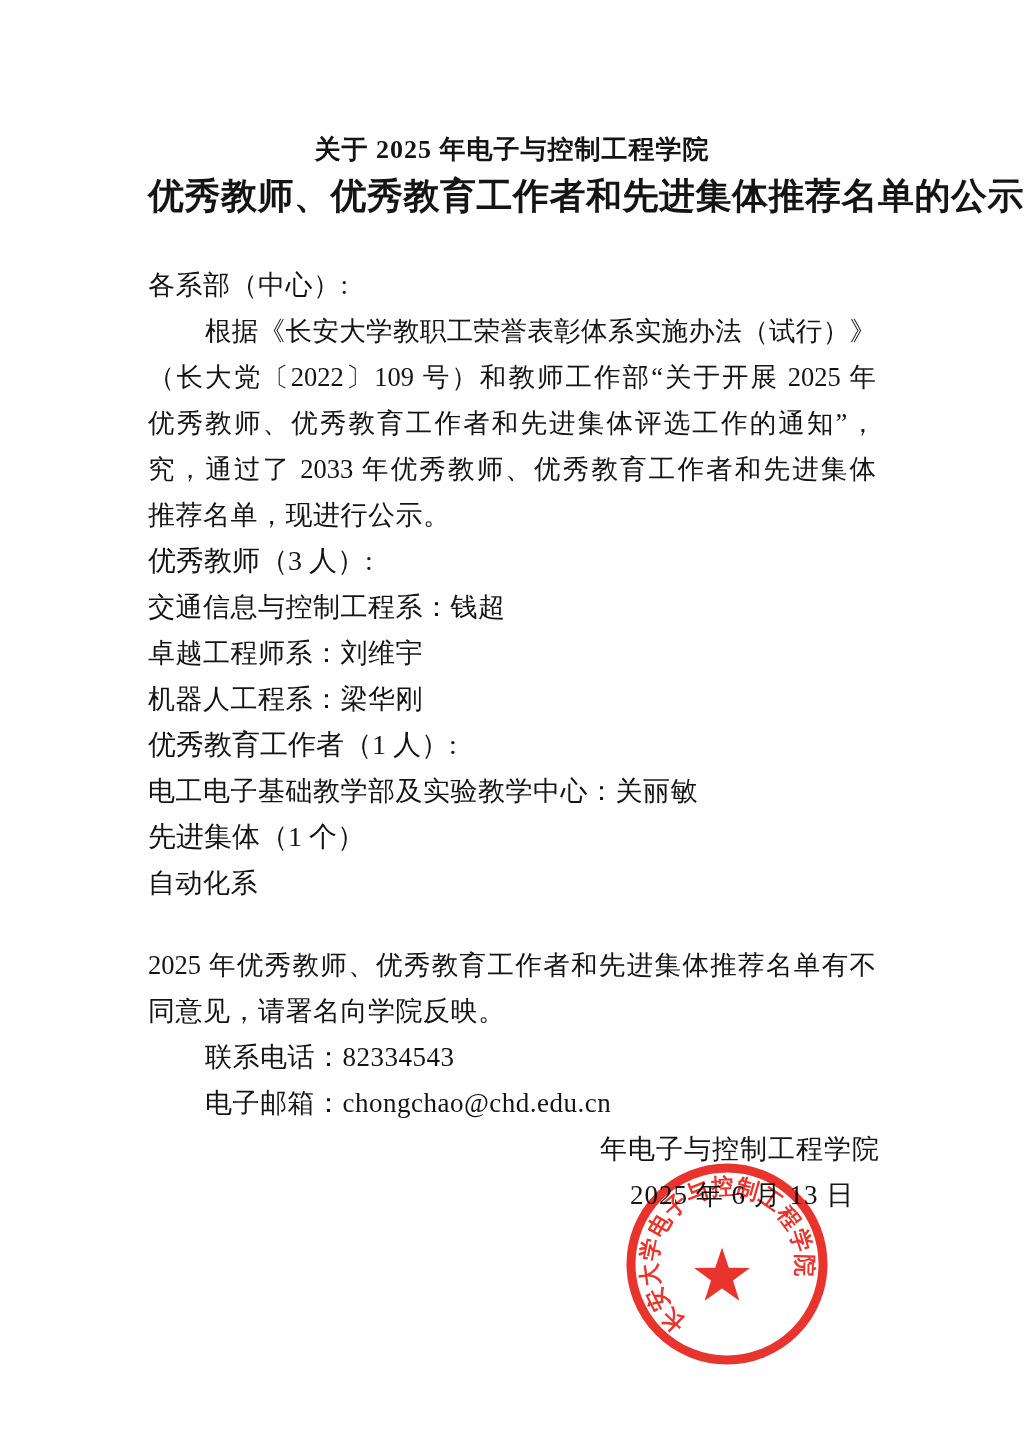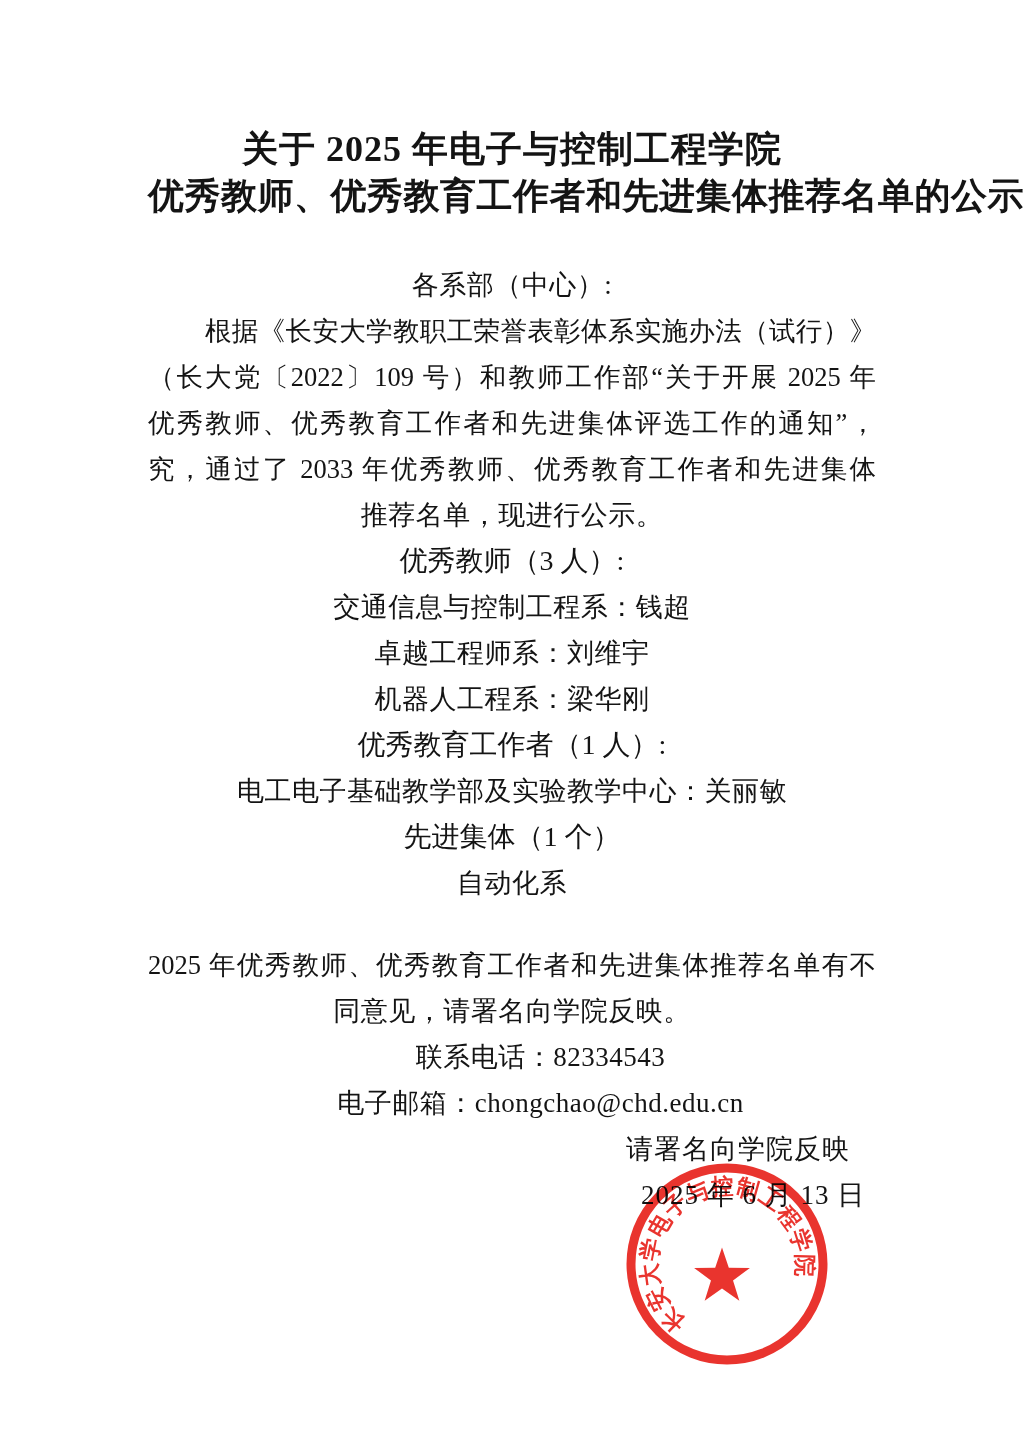--- a/index.html
+++ b/index.html
@@ -16,30 +16,29 @@
     position:absolute;
     left:148px; top:126px;
     width:728px;
   }
   .title-line {
     height:47px; line-height:47px;
     text-align:center;
     font-weight:700;
     white-space:nowrap;
   }
-  .title-1 { font-size:36px; letter-spacing:1px; }
+  .title-1 { font-size:26px; letter-spacing:1px; }
   .title-2 { font-size:36px; letter-spacing:0.5px;text-align:center; }
   .spacer-a { height:42px; }
   .spacer-b { height:36px; }
   .line {
     height:46px; line-height:46px;
     font-size:27px;
     letter-spacing:0.5px;
     white-space:nowrap;
-    text-align:center;
   }
   .bold { font-weight:400; font-size:28px; letter-spacing:0; }
   .indent { padding-left:57px;font-family:Liberation Serif, serif; }
   .fill {
     letter-spacing:0;
     width:100%;
     box-sizing:border-box;
     text-align:justify;
     text-align-last:justify;
     text-justify:inter-character;
@@ -90,21 +89,21 @@
     <div class="line">自动化系</div>
 
     <div class="spacer-b"></div>
 
     <div class="line fill">2025 年优秀教师、优秀教育工作者和先进集体推荐名单有不</div>
     <div class="line">同意见，请署名向学院反映。</div>
 
     <div class="line indent">联系电话：82334543</div>
     <div class="line indent">电子邮箱：chongchao@chd.edu.cn</div>
 
-    <div class="line sig-org">请署名向学院反映</div>
+    <div class="line sig-org">年电子与控制工程学院</div>
     <div class="line sig-date">2025 年 6 月 13 日</div>
 
   </div>
 
   <svg class="seal" viewBox="0 0 220 220" xmlns="http://www.w3.org/2000/svg">
     <circle cx="102" cy="110" r="96" fill="none" stroke="#e8221c" stroke-width="9"></circle>
     <path id="sealArc" d="M 61.8 167.3 A 70 70 0 1 1 165.4 139.6" fill="none"></path>
     <text font-size="23" fill="#e8221c" letter-spacing="1">
       <textPath href="#sealArc" startOffset="0" textLength="300" lengthAdjust="spacingAndGlyphs">长安大学电子与控制工程学院</textPath>
     </text>

